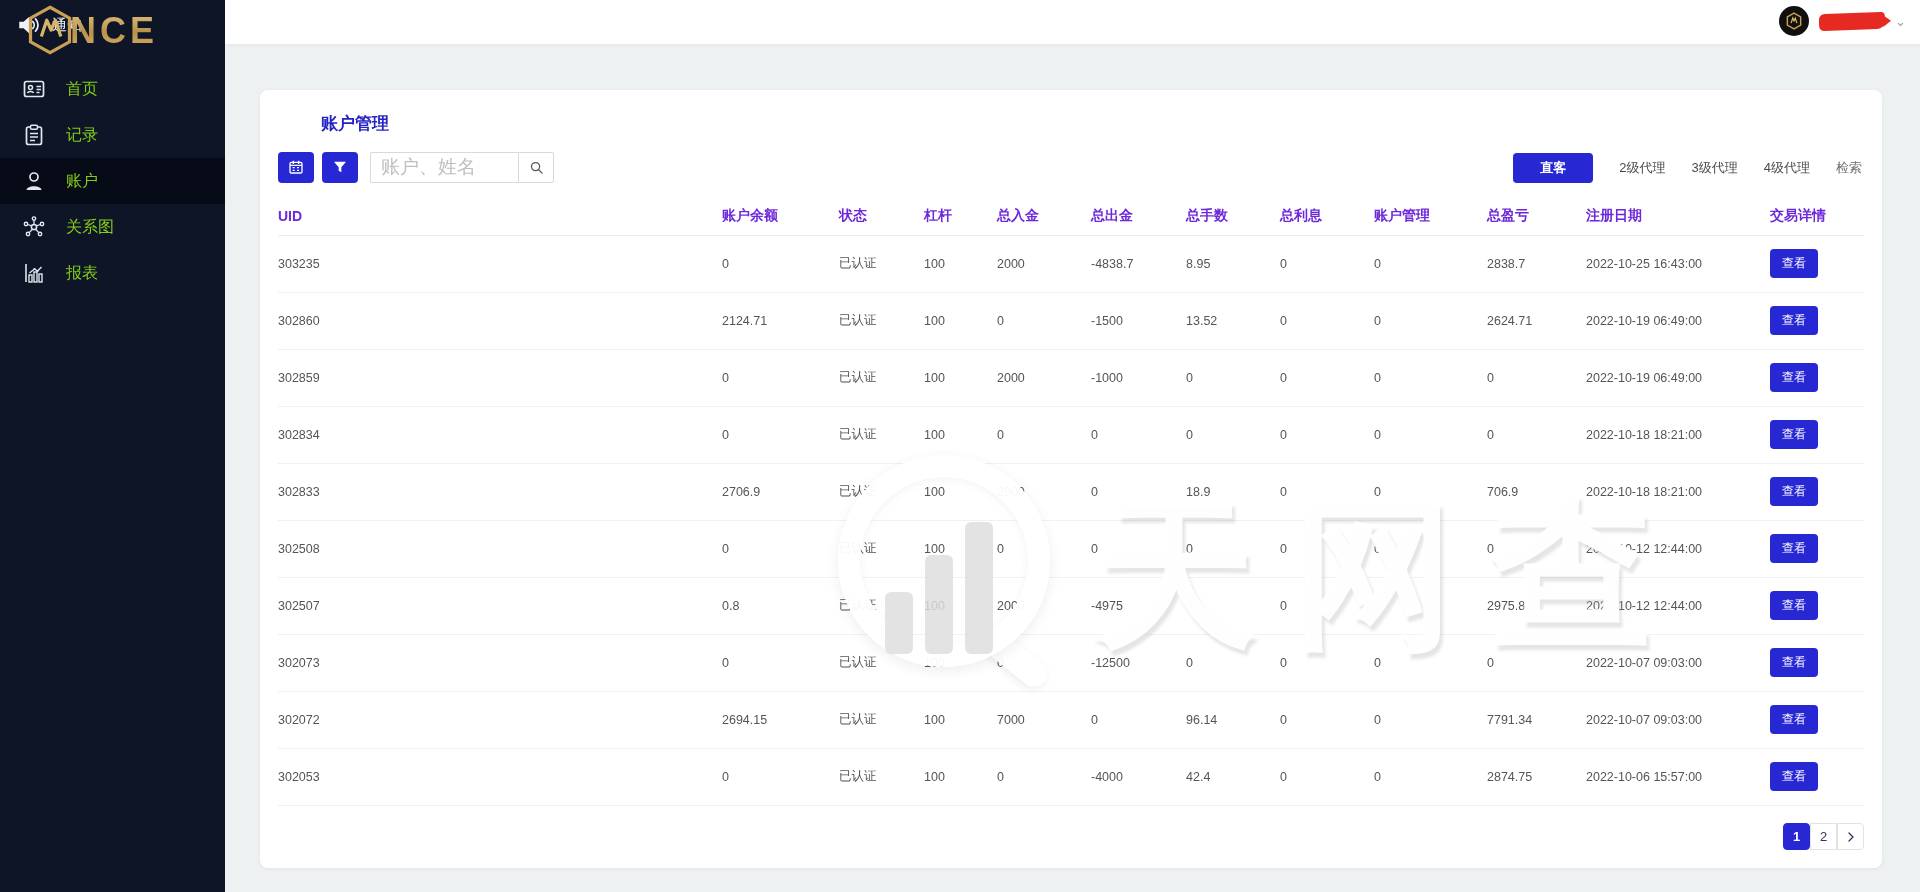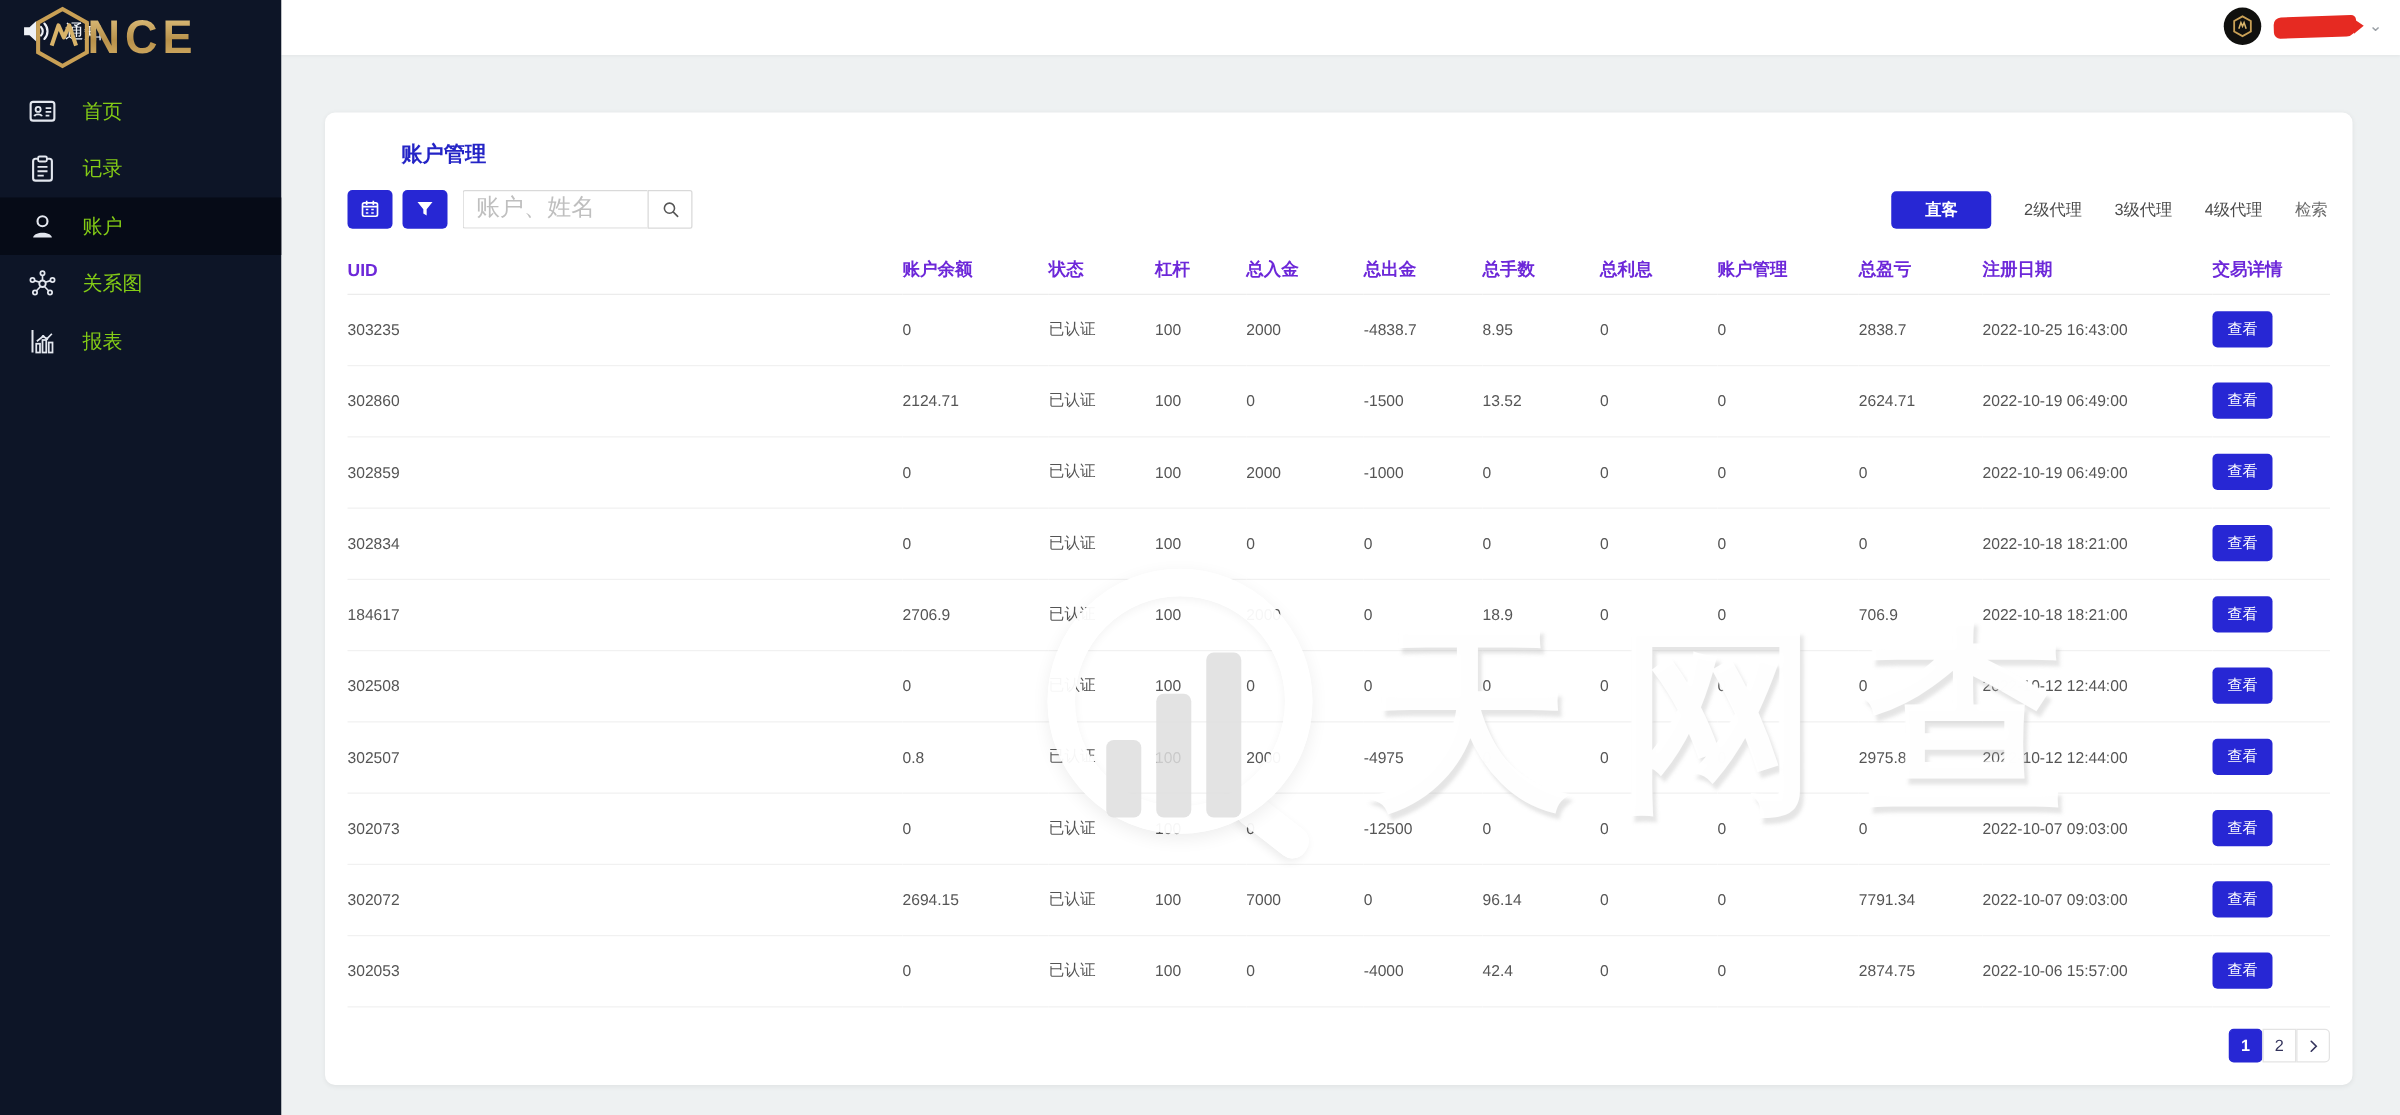--- a/index.html
+++ b/index.html
@@ -302,21 +302,21 @@
     <td>0</td>
     <td>0</td>
     <td>0</td>
     <td>2022-10-18 18:21:00</td>
     <td>
       <button class="view-btn">查看</button>
     </td>
   </tr>
 
   <tr>
-    <td>184617</td>
+    <td>302833</td>
     <td>2706.9</td>
     <td>已认证</td>
     <td>100</td>
     <td>2000</td>
     <td>0</td>
     <td>18.9</td>
     <td>0</td>
     <td>0</td>
     <td>706.9</td>
     <td>2022-10-18 18:21:00</td>

